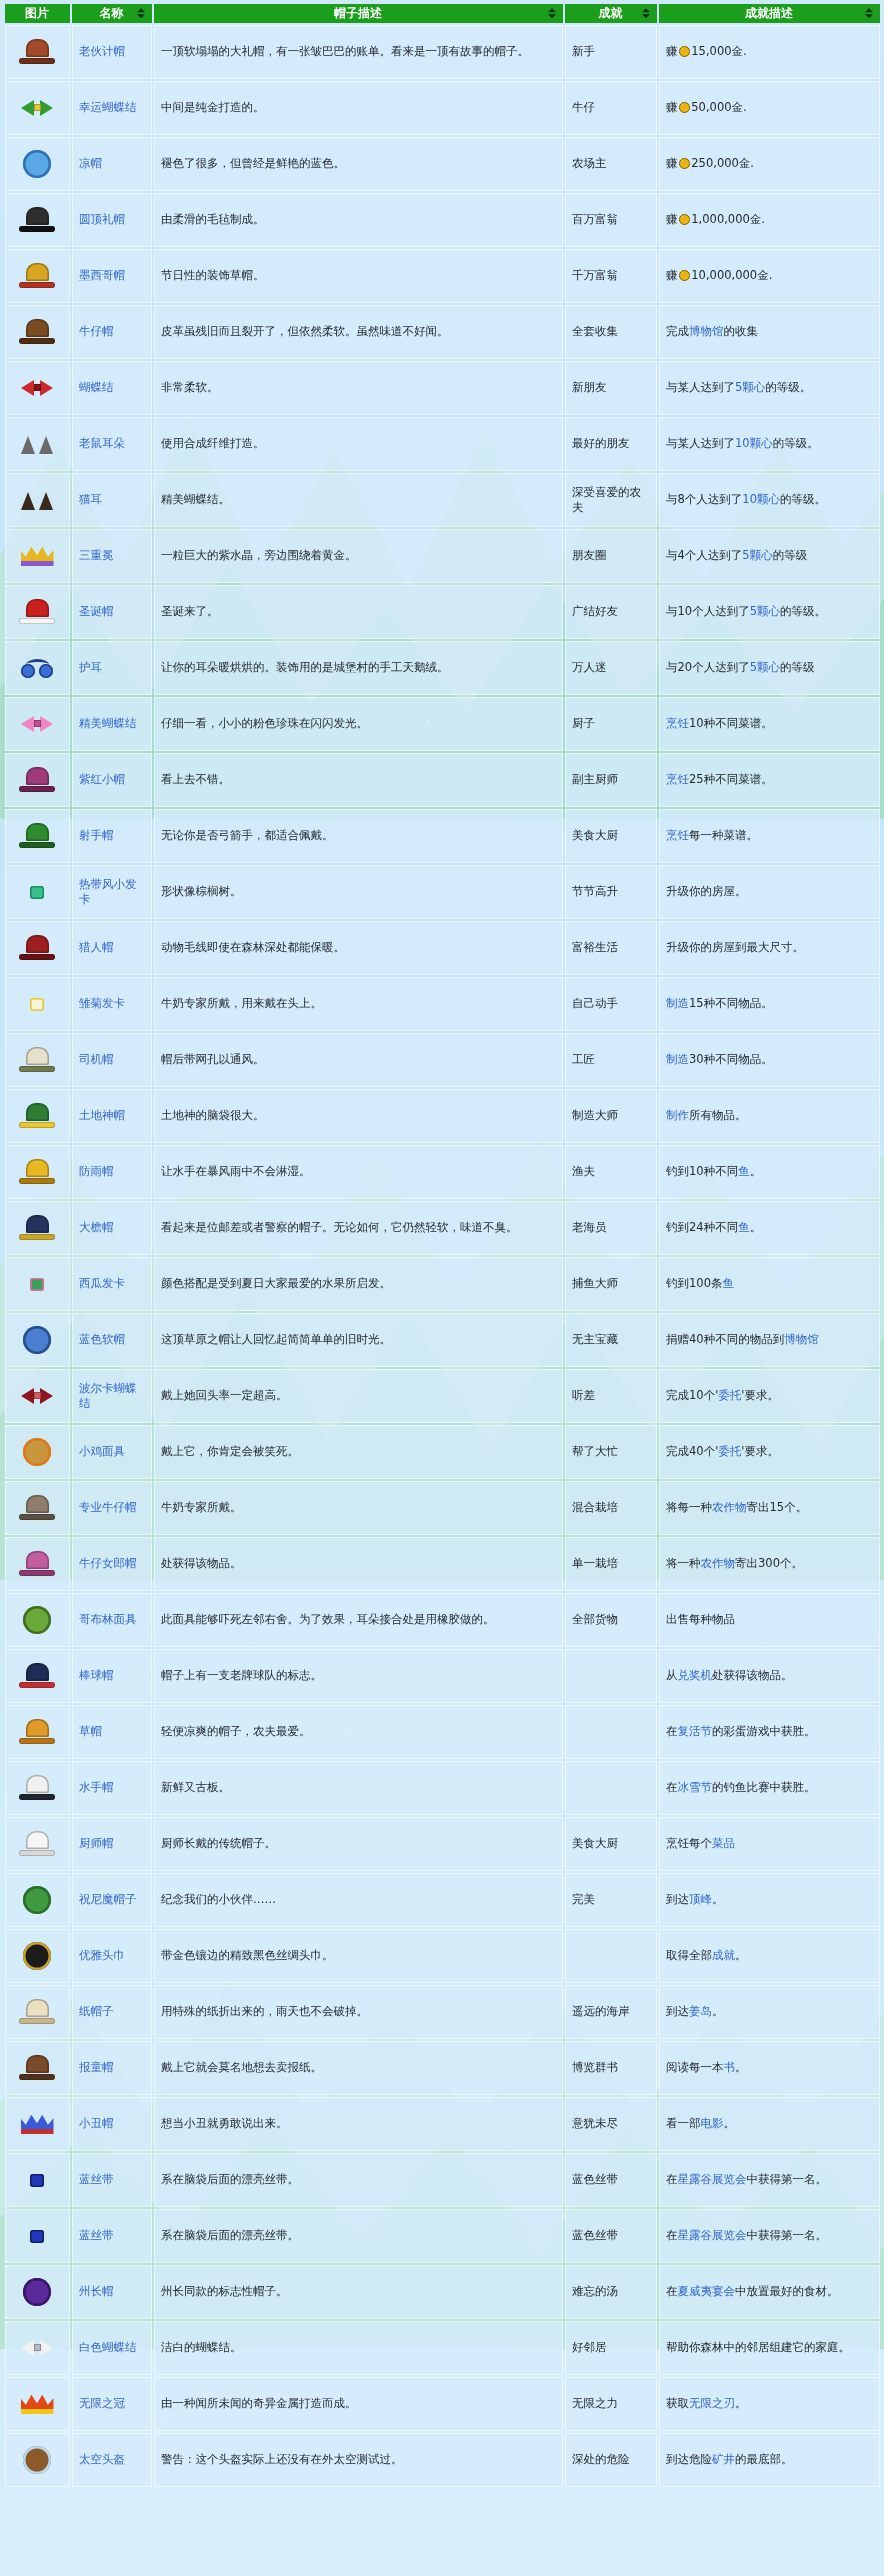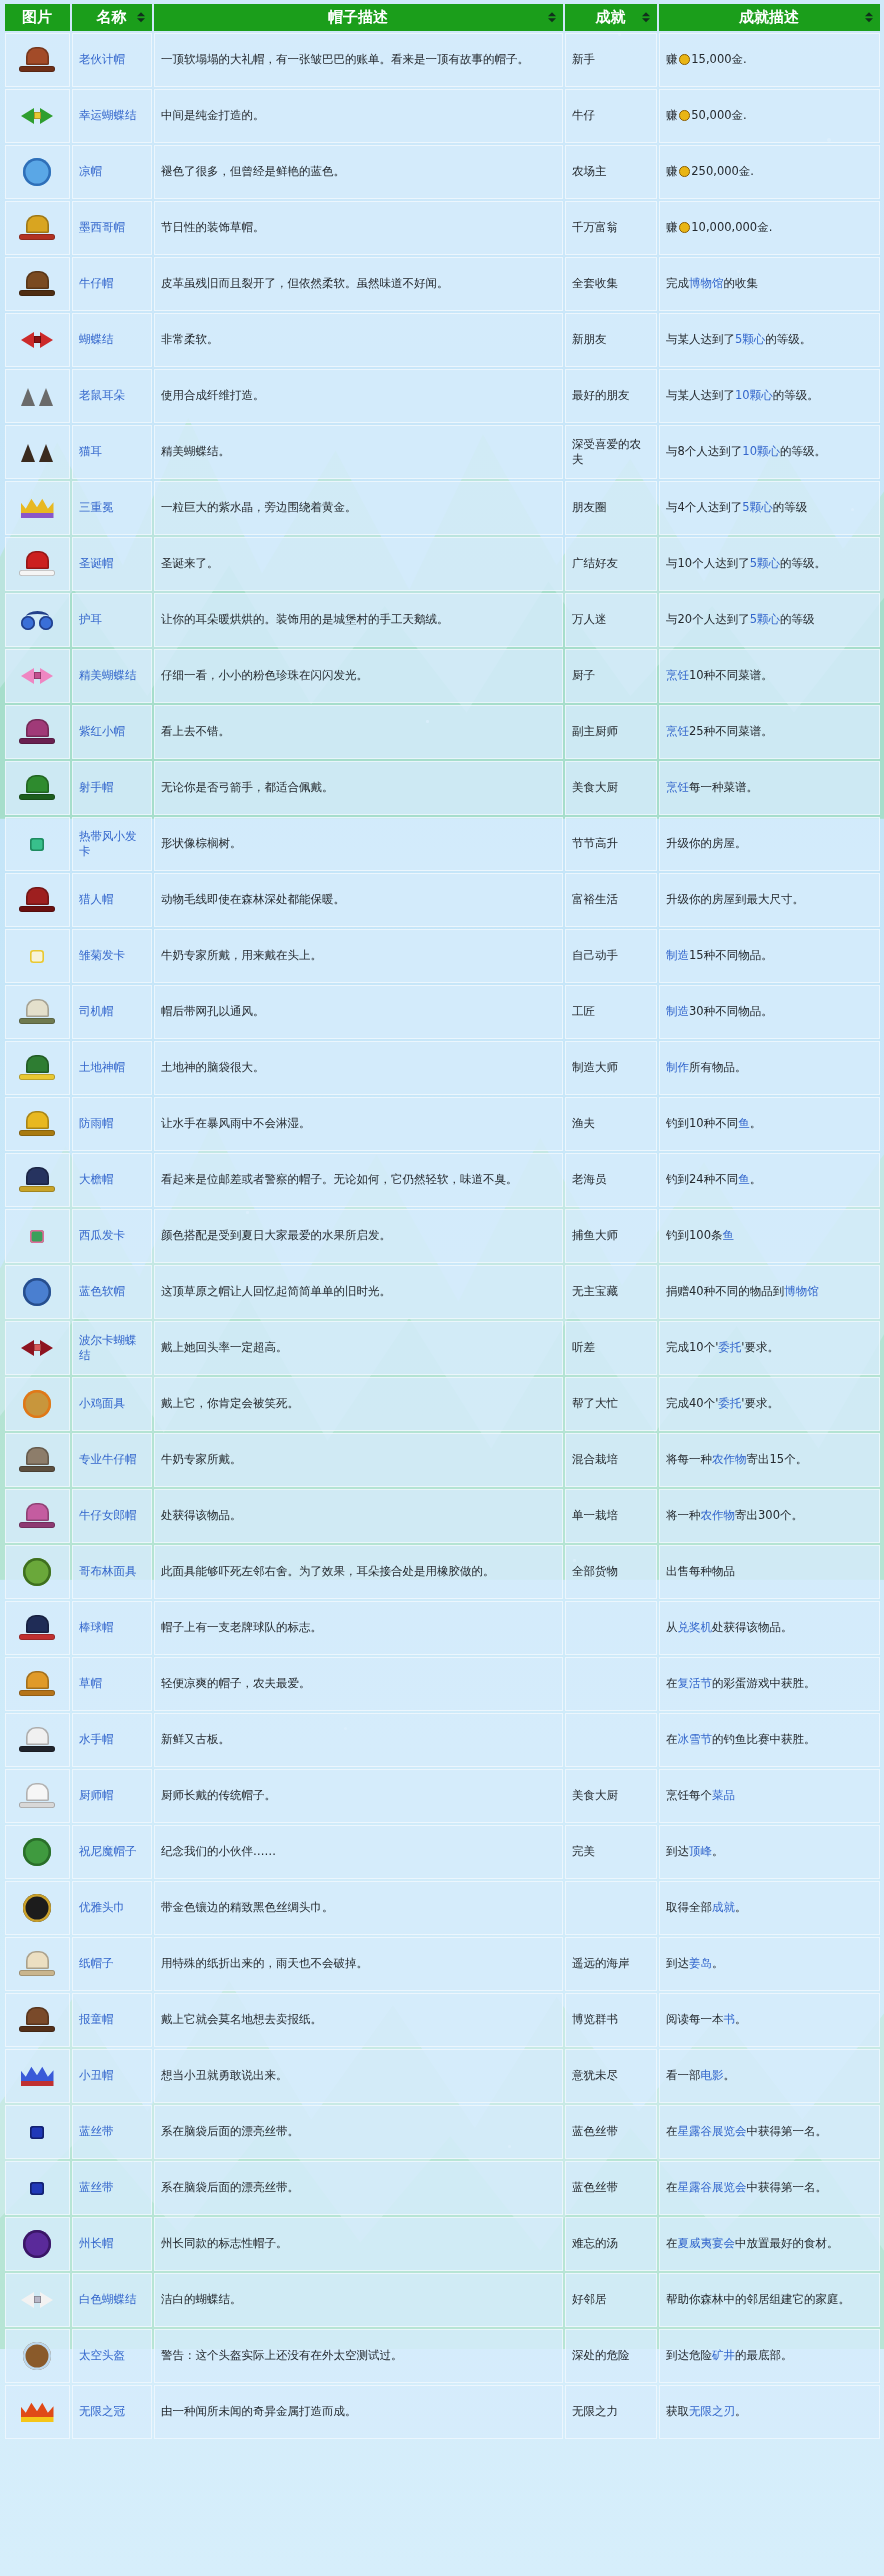--- a/index.html
+++ b/index.html
@@ -10,22 +10,22 @@
   }
   .bg{position:absolute;inset:0;z-index:0;}
   .bg svg{position:absolute;left:0;width:884px;}
   .sp{position:absolute;border-radius:50%;background:#ffffff;opacity:.75;}
   table.hats{
     position:relative;z-index:1;
     border-collapse:separate;border-spacing:2.5px;
     width:879px;margin:1.6px 2.5px 0 2.5px;table-layout:fixed;
   }
   th{
-    background:#1b9e1b;color:#ffffff;font-weight:bold;font-size:15px;
-    height:27px;text-align:center;position:relative;padding:0 3.3px;
+    background:#1b9e1b;color:#ffffff;font-weight:bold;font-size:12px;
+    height:19px;text-align:center;position:relative;padding:0 3.3px;
   }
   td{
     background:rgba(214,236,251,0.82);
     border:0.8px solid rgba(255,255,255,0.55);
     height:54px;box-sizing:border-box;
     font-size:11.5px;color:#24292e;vertical-align:middle;padding:3.3px 6.5px;
   }
   td.c-img{text-align:center;padding:1.6px;}
   .wlink{color:#3366cc;text-decoration:none;cursor:pointer;}
   .sorter{position:absolute;right:6.5px;top:50%;transform:translateY(-50%);cursor:pointer;}
@@ -157,20 +157,27 @@
         <td><span>赚</span><span class="coin"></span><span>50,000金.</span></td>
       </tr>
       <tr>
         <td class="c-img"><span class="hicon round" style="--c: #5aa7e6; --a: #2f6fb8;"></span></td>
         <td><a class="wlink">凉帽</a></td>
         <td><span>褪色了很多，但曾经是鲜艳的蓝色。</span></td>
         <td><span>农场主</span></td>
         <td><span>赚</span><span class="coin"></span><span>250,000金.</span></td>
       </tr>
       <tr>
+        <td class="c-img"><span class="hicon hat" style="--c: #2e2e2e; --a: #111111;"><i class="dome"></i><i class="brim"></i></span></td>
+        <td><a class="wlink">圆顶礼帽</a></td>
+        <td><span>由柔滑的毛毡制成。</span></td>
+        <td><span>百万富翁</span></td>
+        <td><span>赚</span><span class="coin"></span><span>1,000,000金.</span></td>
+      </tr>
+      <tr>
         <td class="c-img"><span class="hicon hat" style="--c: #d9a520; --a: #b23222;"><i class="dome"></i><i class="brim"></i></span></td>
         <td><a class="wlink">墨西哥帽</a></td>
         <td><span>节日性的装饰草帽。</span></td>
         <td><span>千万富翁</span></td>
         <td><span>赚</span><span class="coin"></span><span>10,000,000金.</span></td>
       </tr>
       <tr>
         <td class="c-img"><span class="hicon hat" style="--c: #7a4a21; --a: #4f2d12;"><i class="dome"></i><i class="brim"></i></span></td>
         <td><a class="wlink">牛仔帽</a></td>
         <td><span>皮革虽残旧而且裂开了，但依然柔软。虽然味道不好闻。</span></td>
@@ -423,28 +430,28 @@
         <td><span>在</span><span class="wlink">夏威夷宴会</span><span>中放置最好的食材。</span></td>
       </tr>
       <tr>
         <td class="c-img"><span class="hicon bow" style="--c: #f2f2f2; --a: #b8b8c8;"><i class="l"></i><i class="r"></i><i class="k"></i></span></td>
         <td><a class="wlink">白色蝴蝶结</a></td>
         <td><span>洁白的蝴蝶结。</span></td>
         <td><span>好邻居</span></td>
         <td><span>帮助你森林中的邻居组建它的家庭。</span></td>
       </tr>
       <tr>
+        <td class="c-img"><span class="hicon crown" style="--c: #e04a18; --a: #f5c518;"></span></td>
+        <td><a class="wlink">无限之冠</a></td>
+        <td><span>由一种闻所未闻的奇异金属打造而成。</span></td>
+        <td><span>无限之力</span></td>
+        <td><span>获取</span><span class="wlink">无限之刃</span><span>。</span></td>
+      </tr>
+      <tr>
         <td class="c-img"><span class="hicon round" style="--c: #8a5a2a; --a: #bcd8ee;"></span></td>
         <td><a class="wlink">太空头盔</a></td>
         <td><span>警告：这个头盔实际上还没有在外太空测试过。</span></td>
         <td><span>深处的危险</span></td>
         <td><span>到达危险</span><span class="wlink">矿井</span><span>的最底部。</span></td>
       </tr>
-      <tr>
-        <td class="c-img"><span class="hicon crown" style="--c: #e04a18; --a: #f5c518;"></span></td>
-        <td><a class="wlink">无限之冠</a></td>
-        <td><span>由一种闻所未闻的奇异金属打造而成。</span></td>
-        <td><span>无限之力</span></td>
-        <td><span>获取</span><span class="wlink">无限之刃</span><span>。</span></td>
-      </tr>
     </tbody>
 </table>
 
 
 </body></html>

